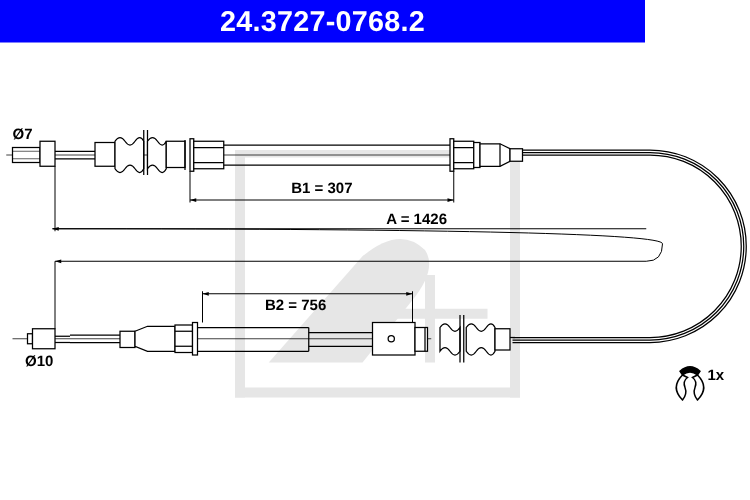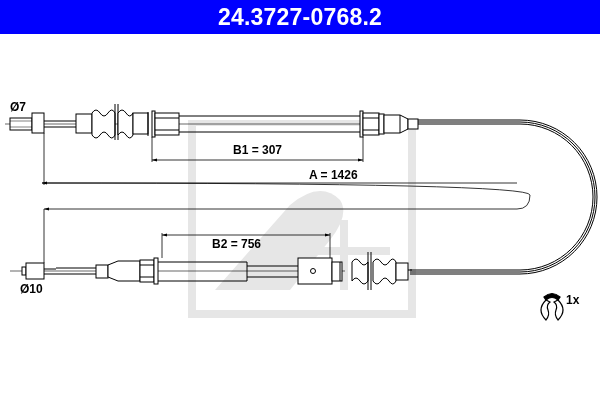--- a/index.html
+++ b/index.html
@@ -1,18 +1,18 @@
 <!DOCTYPE html>
 <html><head>
   <meta charset="utf-8">
   <style>
     html, body { margin: 0; padding: 0; background: #ffffff; }
     body { width: 600px; height: 400px; overflow: hidden; position: relative;
            font-family: "Liberation Sans", sans-serif; }
-    .header { position: absolute; left: 0; top: 0; width: 600px; height: 34px;
+    .header { position: absolute; left: 0; top: 0; width: 516px; height: 34px;
               background: #0000ff; color: #ffffff; display: flex;
               justify-content: center; align-items: center; gap: 32px; }
     .header span { font-family: "Liberation Sans", sans-serif; font-weight: bold;
                    font-size: 23px; letter-spacing: 0.2px; }
     .drawing { position: absolute; left: 0; top: 34px; width: 600px; height: 366px; }
     .lbl { font-family: "Liberation Sans", sans-serif; font-weight: bold; font-size: 12px; fill: #000; }
     .wm { fill: #e6e6e6; }
   </style>
 </head>
 <body>

